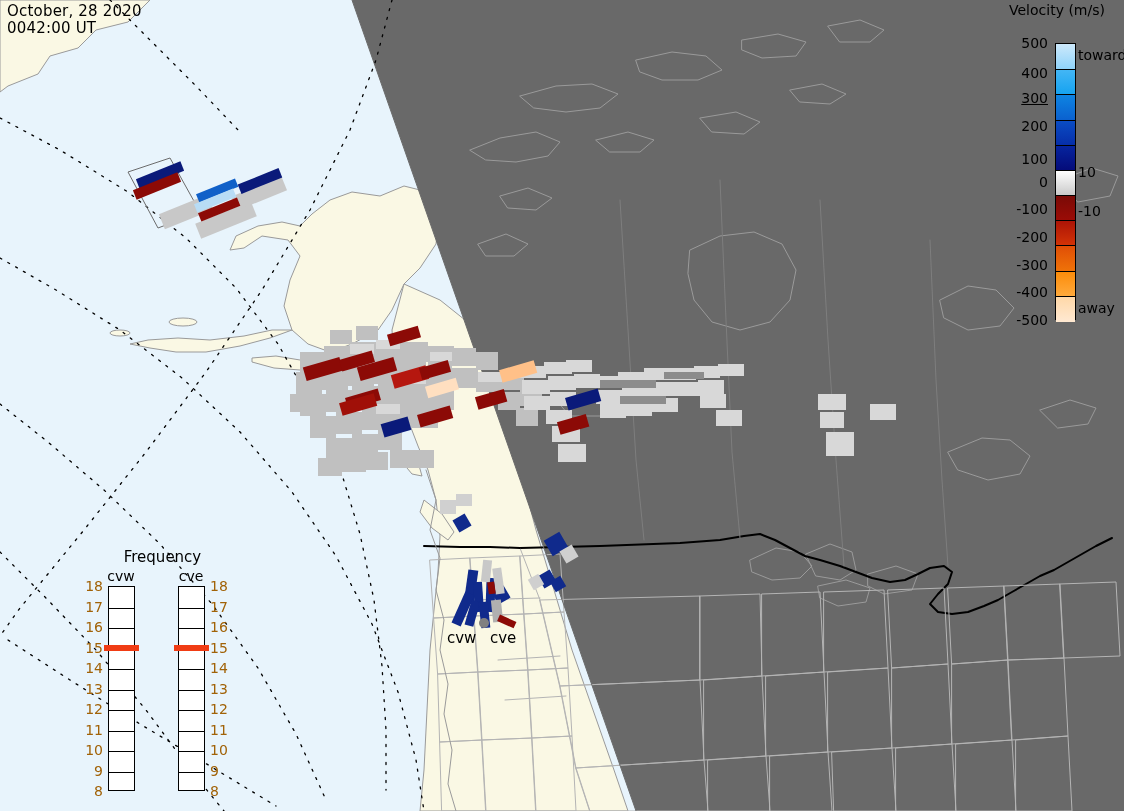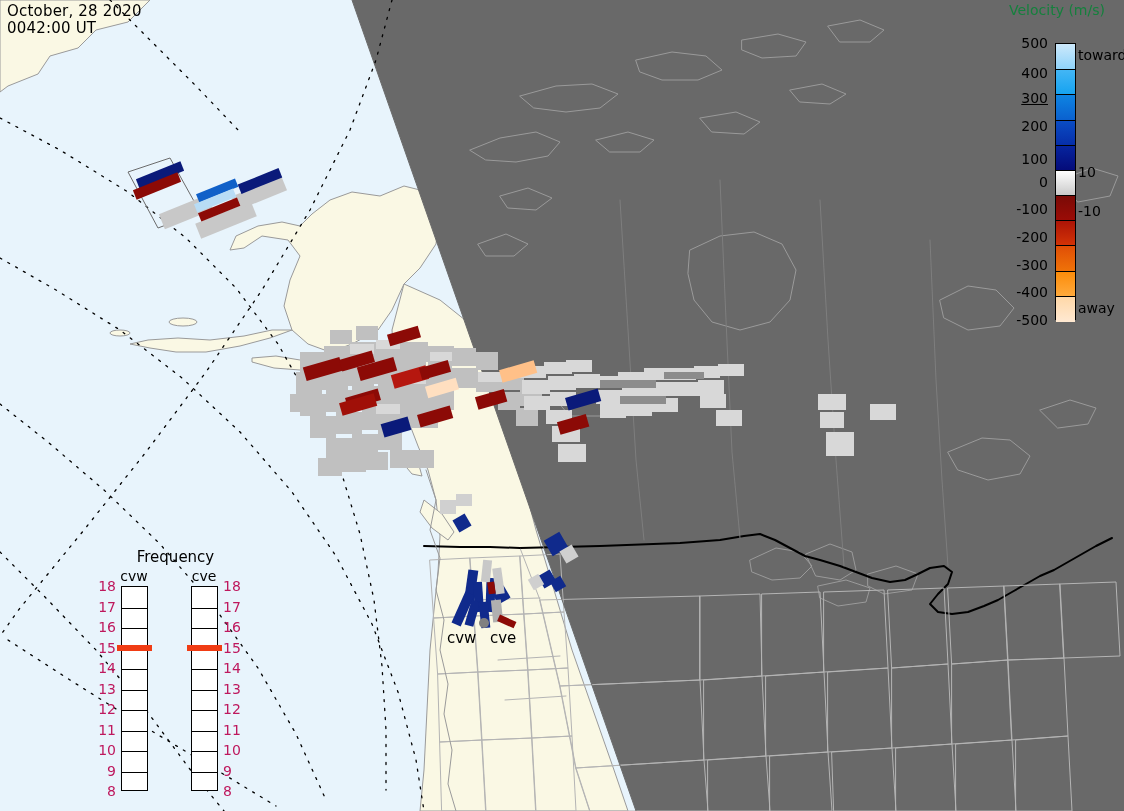--- a/index.html
+++ b/index.html
@@ -10,39 +10,39 @@
   .layer{position:absolute;top:0;left:0;width:1124px;height:811px;}
   svg.layer{display:block;}
 
   
   #title{position:absolute;left:7px;top:3px;z-index:40;color:#000;
          font-size:15px;line-height:17px;white-space:pre;letter-spacing:.2px;}
 
   
   #cbar-wrap{position:absolute;left:990px;top:0;width:134px;height:340px;z-index:45;}
   #cbar-title{position:absolute;left:0;top:2px;width:134px;text-align:center;
-              color:#15803d;font-size:14px;}
+              color:#000000;font-size:14px;}
   #cbar-box{position:absolute;left:65px;top:43px;width:21px;height:277px;
             border:1px solid #000;box-sizing:border-box;}
   .cband{position:absolute;left:0;width:100%;}
   .cb-tick{position:absolute;right:76px;color:#000;font-size:14px;
            text-align:right;transform:translateY(-50%);white-space:nowrap;}
   .cb-side{position:absolute;left:88px;color:#000;font-size:14px;
            transform:translateY(-50%);white-space:nowrap;}
 
   
-  #freq{position:absolute;left:98px;top:548px;width:155px;height:248px;z-index:45;}
+  #freq{position:absolute;left:85px;top:548px;width:155px;height:248px;z-index:45;}
   #freq-title{position:absolute;left:0;top:0;width:155px;text-align:center;
               color:#000;font-size:15px;}
   .fq-col-label{position:absolute;top:20px;color:#000;font-size:14px;text-align:center;}
   .fq-bar{position:absolute;top:38px;width:27px;height:205px;background:#fff;
           border:1.5px solid #000;box-sizing:border-box;}
   .fq-seg{position:absolute;left:0;width:100%;border-top:1.5px solid #000;box-sizing:border-box;}
   .fq-hl{position:absolute;left:-4px;width:35px;height:6px;}
-  .fq-num{position:absolute;color:#be185d;font-size:14px;transform:translateY(-50%);
+  .fq-num{position:absolute;color:#a16207;font-size:14px;transform:translateY(-50%);
           white-space:nowrap;}
 
   
   .stn-label{position:absolute;color:#000;font-size:15px;z-index:30;white-space:nowrap;}
 </style>
 </head>
 <body>
 
 <div id="stage">
 

